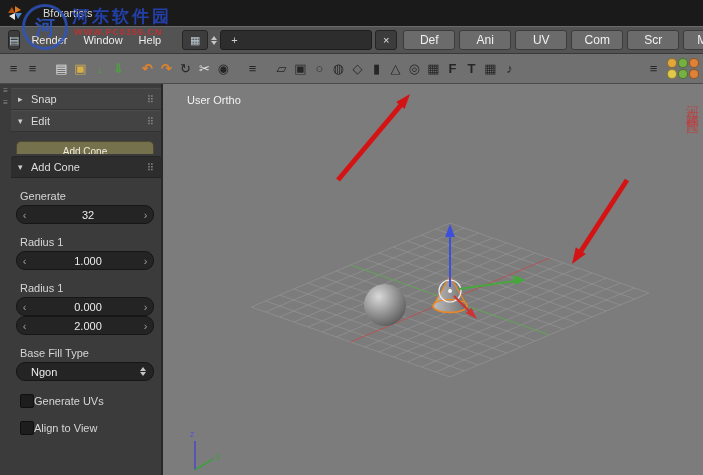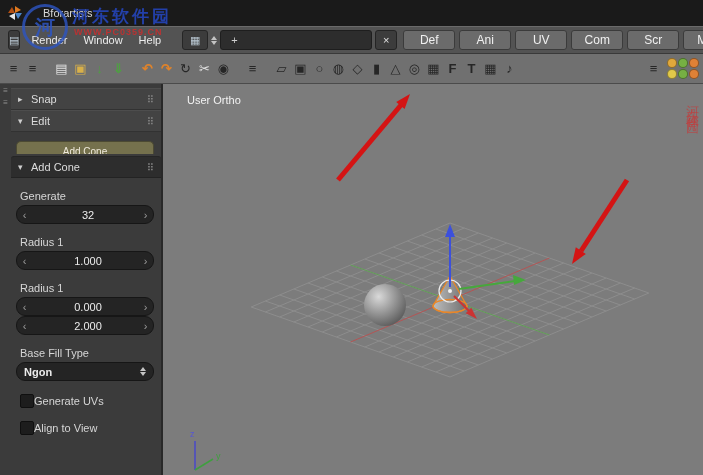--- a/index.html
+++ b/index.html
@@ -61,21 +61,21 @@
   .tri{font-size:9px;color:#cfcfcf;width:8px;}
   .grip{margin-left:auto;color:#8a8a8a;font-size:10px;}
   .partial-btn{height:12px;margin:9px 7px 0 5px;background:#75714d;border:1px solid #4c4a33;
                border-bottom:none;border-radius:5px 5px 0 0;overflow:hidden;text-align:center;
                line-height:20px;font-size:10px;color:#efeadb;}
   .lbl{margin:12px 0 3px 9px;color:#d6d6d6;}
   .numfield{height:17px;margin:0 7px 0 5px;background:#242424;border:1px solid #161616;border-radius:9px;
             display:flex;align-items:center;color:#ececec;}
   .numfield .arr{width:15px;text-align:center;color:#9c9c9c;font-size:11px;}
   .numfield .val{flex:1;text-align:center;padding-left:6px;}
-  .numfield .ddval{flex:1;padding-left:7px;font-weight:bold;}
+  .numfield .ddval{flex:1;padding-left:14px;}
   .numfield .updown{margin-right:7px;}
   .checkrow{display:flex;align-items:center;gap:0;margin:13px 0 0 9px;}
   .checkbox{width:12px;height:12px;background:#1d1d1d;border:1px solid #0f0f0f;border-radius:2px;flex:0 0 auto;}
   .cklbl{color:#d6d6d6;}
 
   
   .viewport{position:absolute;left:163px;top:84px;right:0;bottom:0;background:#7c7c7c;}
   .scene{position:absolute;left:0;top:0;}
   .grid line{vector-effect:non-scaling-stroke;}
   .view-label{position:absolute;left:24px;top:10px;color:#f2f2f2;font-size:11px;}

